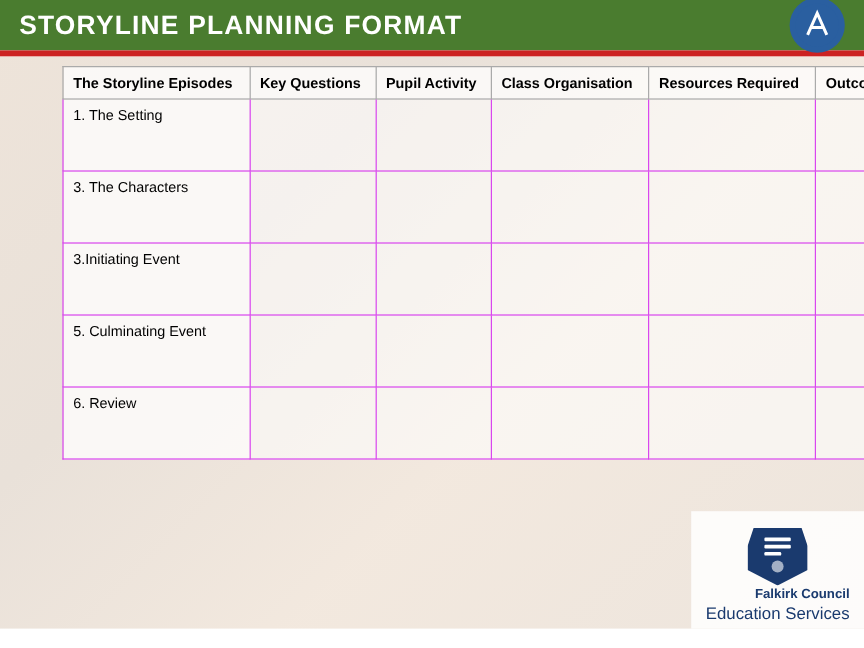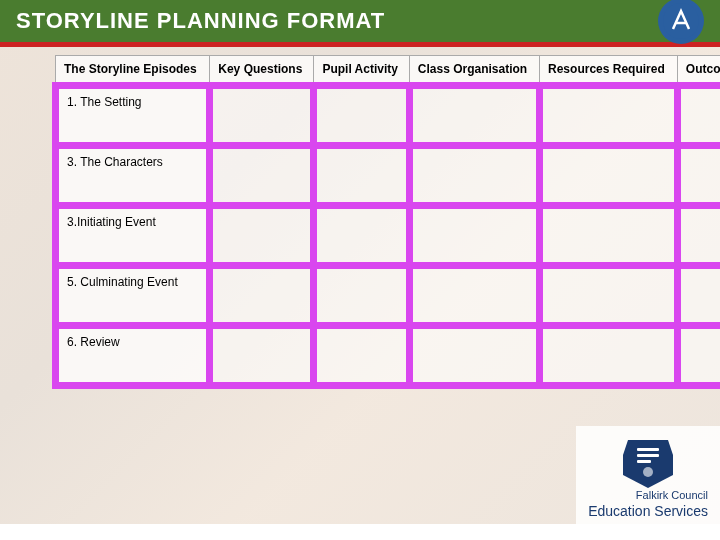--- a/index.html
+++ b/index.html
@@ -87,21 +87,21 @@
       background: rgba(255,255,255,0.75);
       border: 1px solid #aaa;
       padding: 6px 8px;
       text-align: left;
       font-weight: bold;
       font-size: 12px;
       vertical-align: top;
     }
 
     td {
-      border: 7px solid #d946ef;
+      border: 1px solid #d946ef;
       padding: 6px 8px;
       vertical-align: top;
       background: rgba(255,255,255,0.55);
       min-height: 50px;
       height: 60px;
     }
 
     td.episode-cell {
       background: rgba(255,255,255,0.75);
       font-weight: normal;
@@ -205,18 +205,18 @@
   <div class="footer-bar">
     <div class="falkirk-logo">
       <svg width="50" height="58" viewBox="0 0 50 58">
         <polygon points="5,10 45,10 50,25 50,45 25,58 0,45 0,25" fill="#1a3a6e"></polygon>
         <rect x="14" y="18" width="22" height="3" fill="white" rx="1"></rect>
         <rect x="14" y="24" width="22" height="3" fill="white" rx="1"></rect>
         <rect x="14" y="30" width="14" height="3" fill="white" rx="1"></rect>
         <circle cx="25" cy="42" r="5" fill="white" opacity="0.6"></circle>
       </svg>
       <div style="text-align:right; line-height:1.3;">
-        <div style="font-size:11px; font-weight:normal; color:#1a3a6e;">Falkirk Council</div>
+        <div style="font-size:11px; font-weight:bold; color:#1a3a6e;">Falkirk Council</div>
         <div style="font-size:14px; color:#1a3a6e;">Education Services</div>
       </div>
     </div>
   </div>
 </div>
 
 </body></html>

